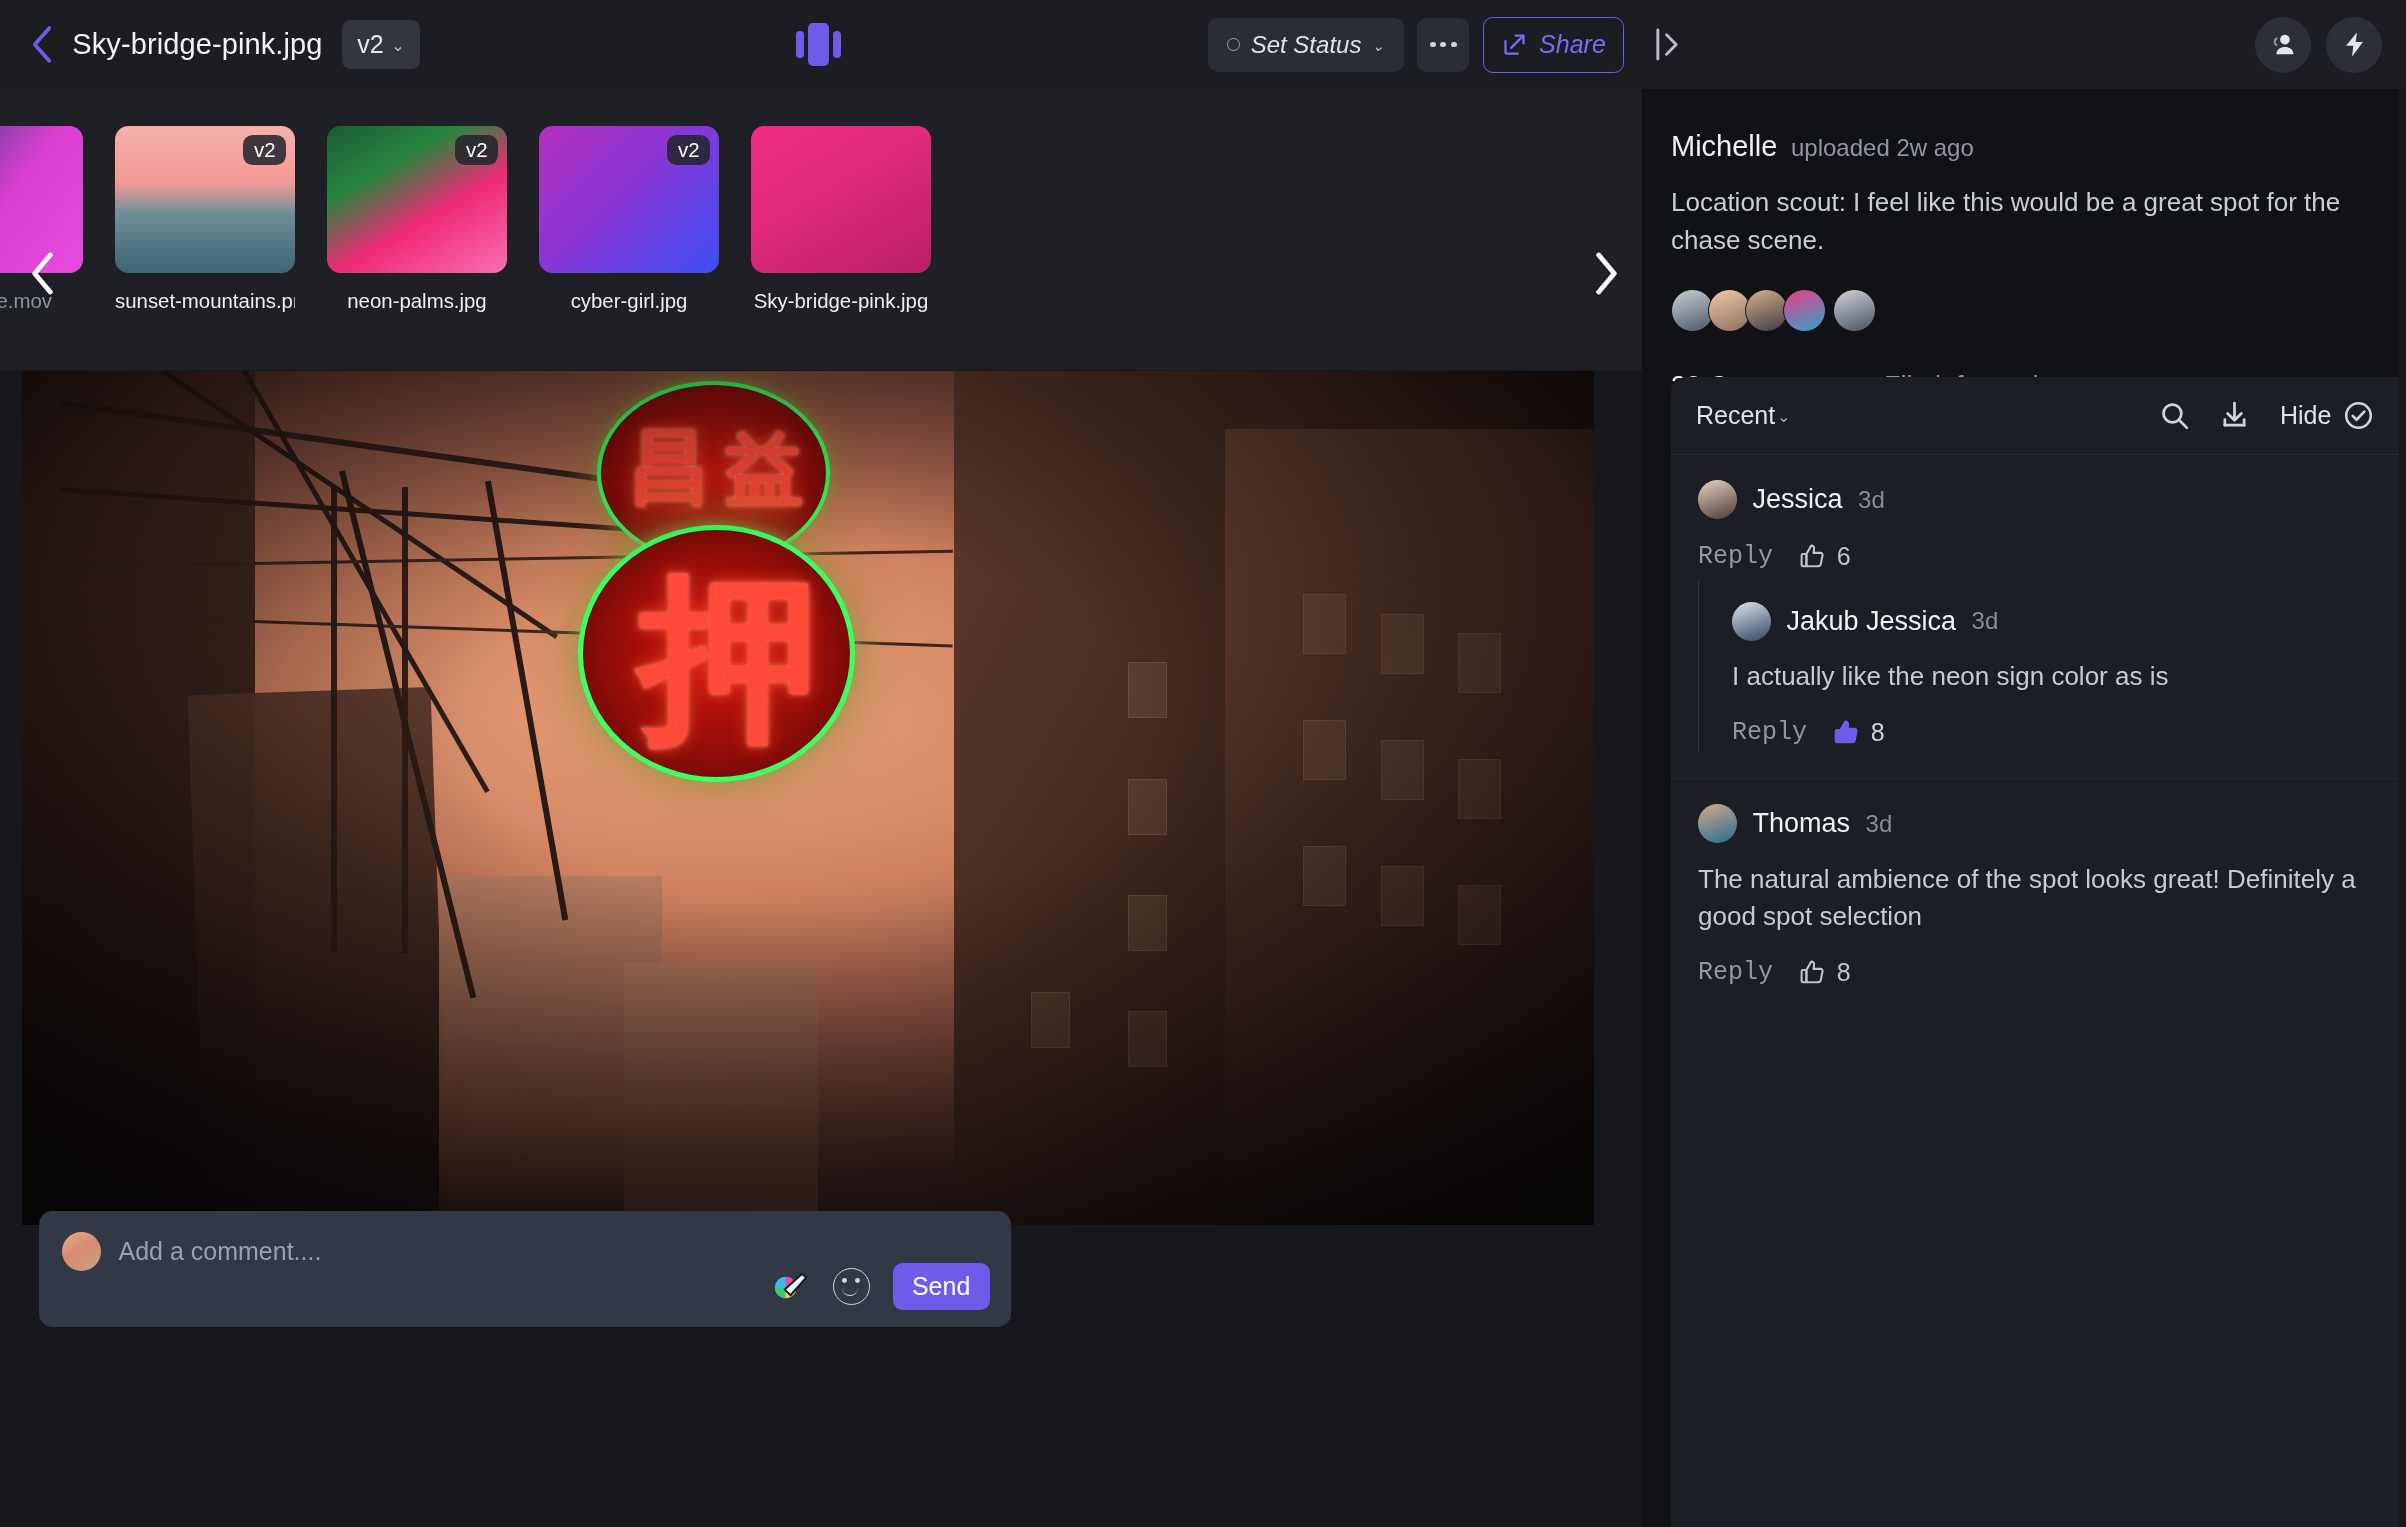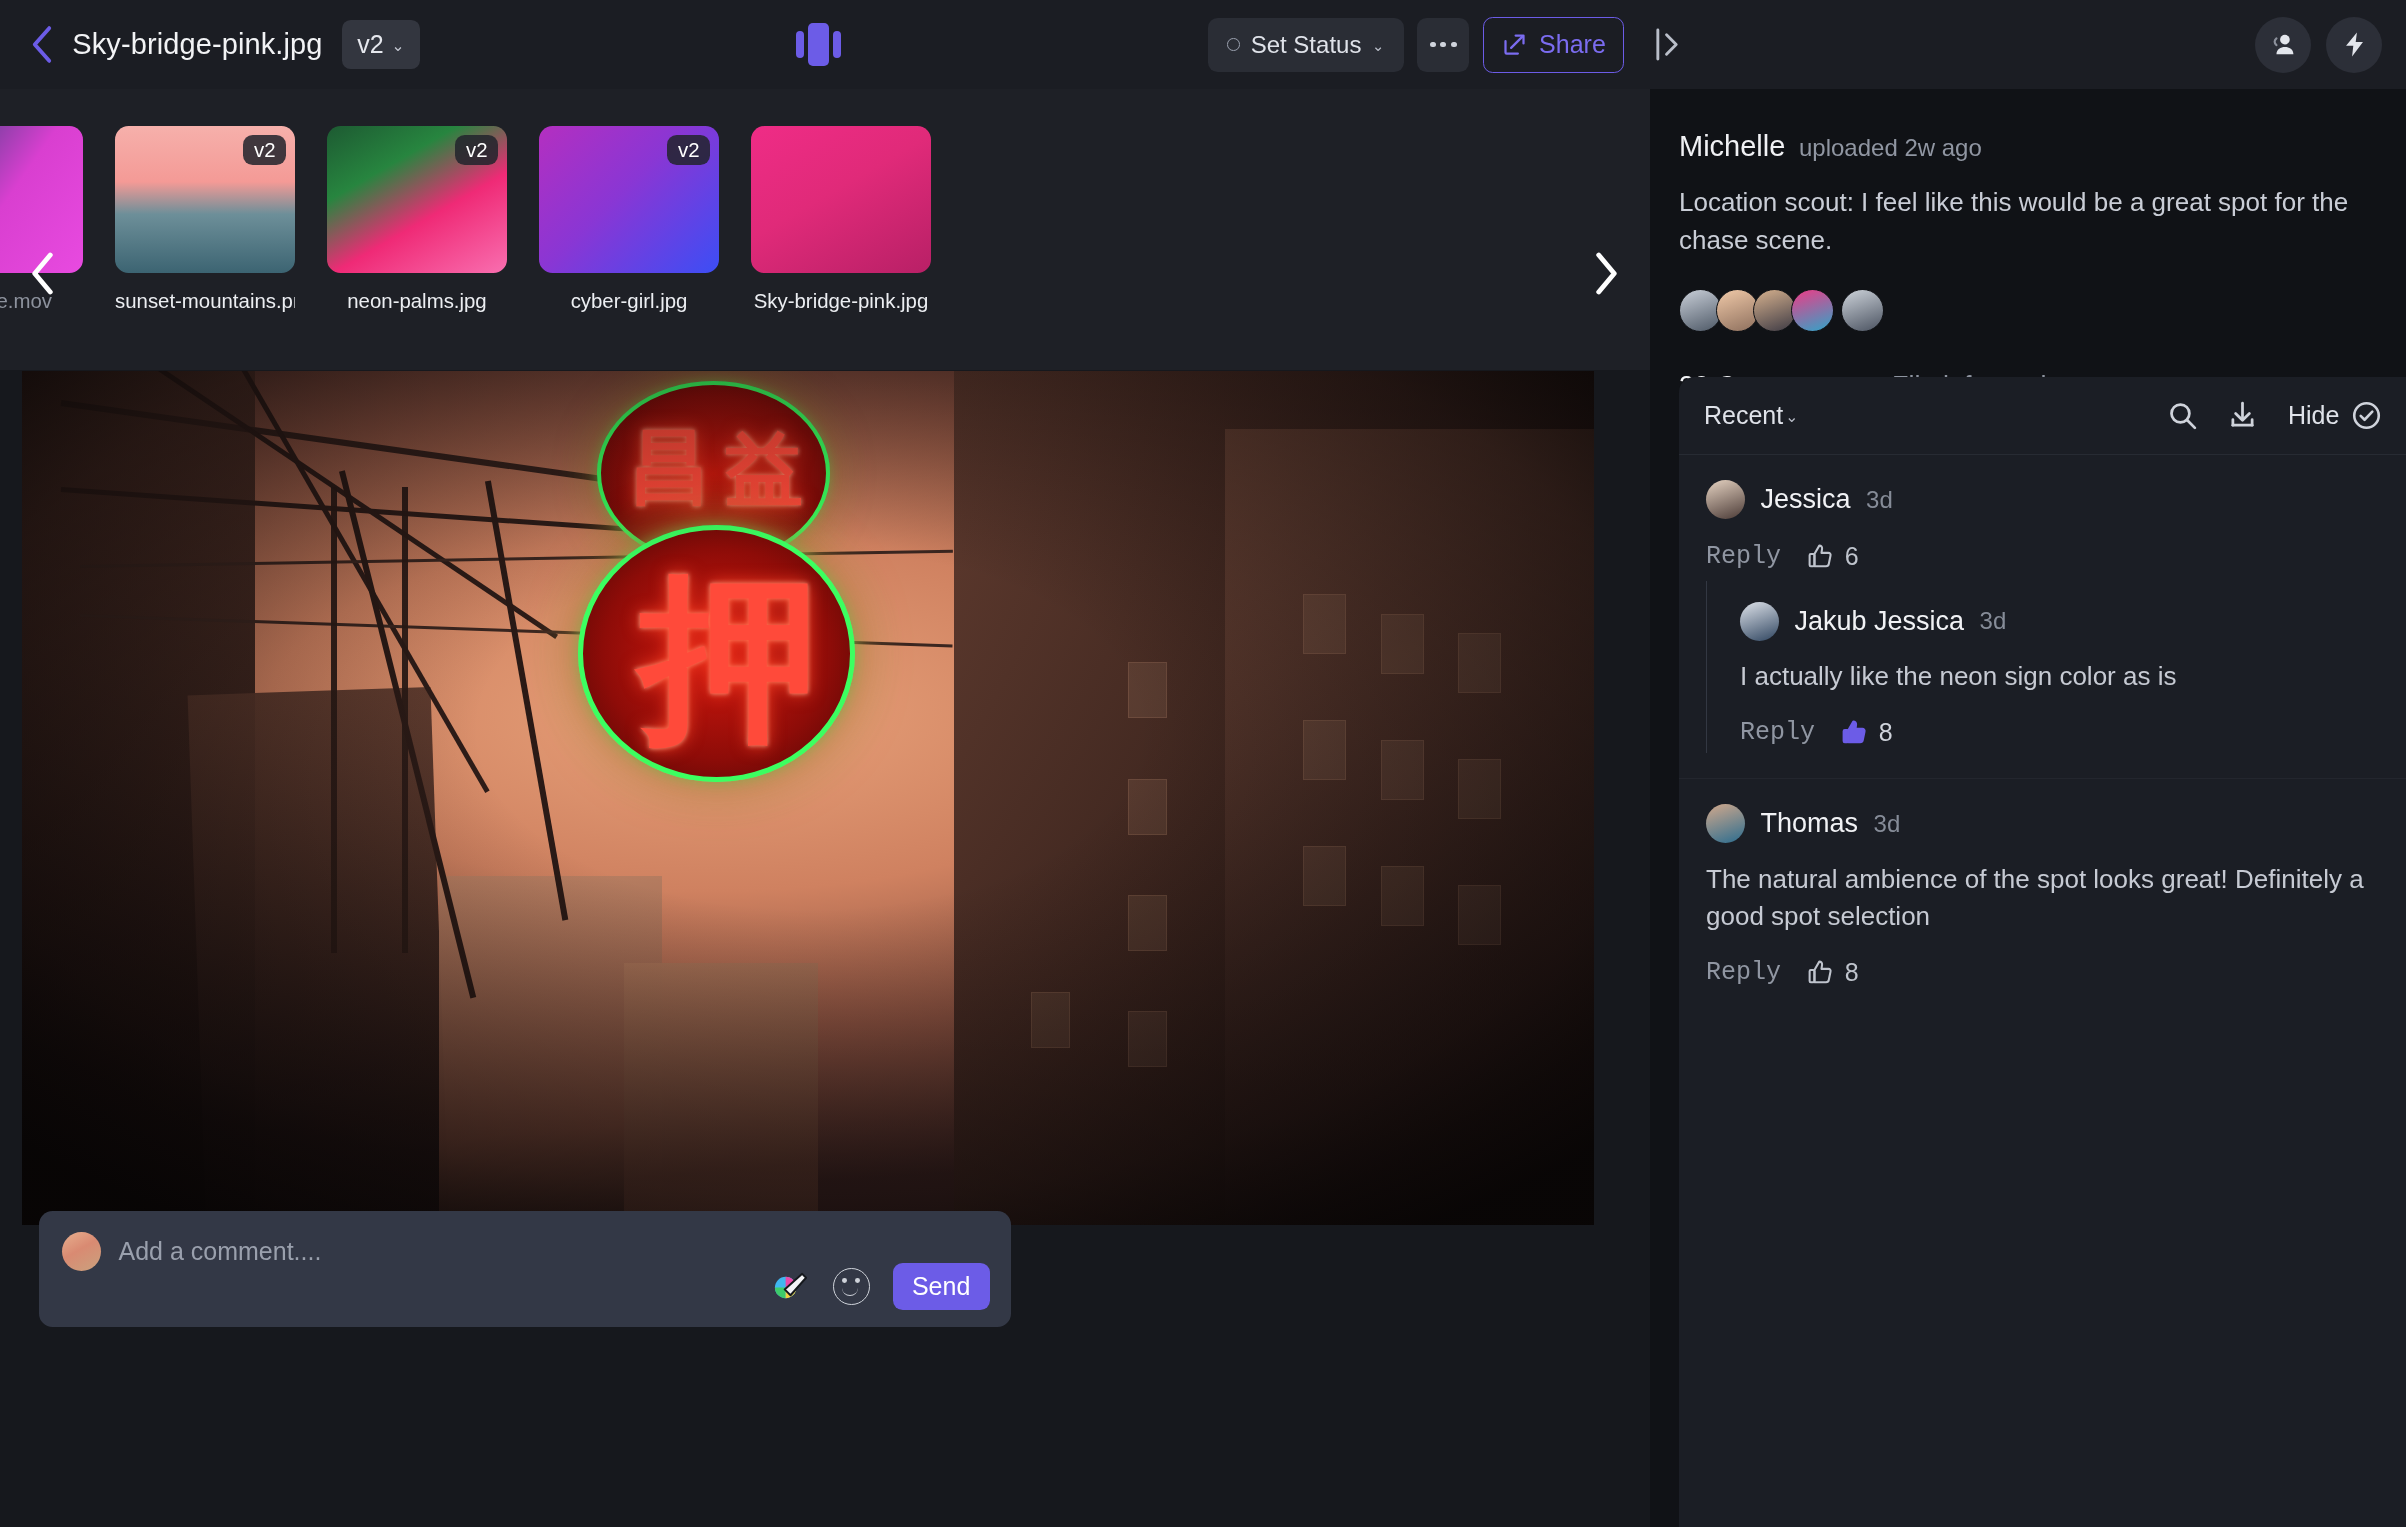--- a/index.html
+++ b/index.html
@@ -38,21 +38,21 @@
   .tb-center {
     position: absolute; left: 796px; top: 0; height: 89px;
     display: flex; align-items: center;
   }
   .compare-icon { display: flex; align-items: center; gap: 3.9px; cursor: pointer; }
   .compare-icon .bar { width: 7.8px; height: 27px; background: #6c5ce7; border-radius: 3.9px; }
   .compare-icon .mid { width: 21.3px; height: 43px; background: #6c5ce7; border-radius: 4.9px; }
 
   .tb-actions {
     position: absolute; left: 1208px; top: 0; height: 89px;
-    display: flex; align-items: center; gap: 13.6px;
+    display: flex; align-items: center; gap: 13.6px; font-style: italic;
   }
   .status-btn {
     background: #2a2d35; border-radius: 9.7px; height: 54px; padding: 0 19.4px;
     display: flex; align-items: center; gap: 10.7px; color: #dfe2e9; font-size: 24px;
     cursor: pointer;
   }
   .status-btn .dot {
     width: 12.6px; height: 12.6px; border-radius: 50%;
     border: 1.9px solid #9aa0ae;
   }
@@ -184,21 +184,21 @@
   .emoji-icon .m { position: absolute; bottom: 7.8px; left: 8.7px; width: 15.5px; height: 7.8px;
     border-bottom: 1.9px solid #cfd3da; border-radius: 0 0 9.7px 9.7px; }
   .send-btn {
     background: #6c5ce7; color: #fff; border-radius: 9.7px; height: 47px;
     padding: 0 19.4px; display: flex; align-items: center; font-size: 25px;
     cursor: pointer; border: none;
   }
 
   
   .rpanel {
-    position: absolute; right: 0; top: 89px; width: 757px; height: 1438px;
+    position: absolute; right: 8px; top: 89px; width: 757px; height: 1438px;
     background: #101216;
     padding: 41px 29px 0 29px;
   }
   .uploader-row { display: flex; align-items: baseline; gap: 13.6px; }
   .uploader { color: #f0f1f4; font-size: 29px; }
   .uploaded-at { color: #9096a2; font-size: 24px; }
   .desc { color: #c9cdd6; font-size: 26px; line-height: 1.45; margin-top: 21.3px; max-width: 699px; }
   .faces { display: flex; margin-top: 29px; }
   .faces .f {
     width: 43px; height: 43px; border-radius: 50%;

